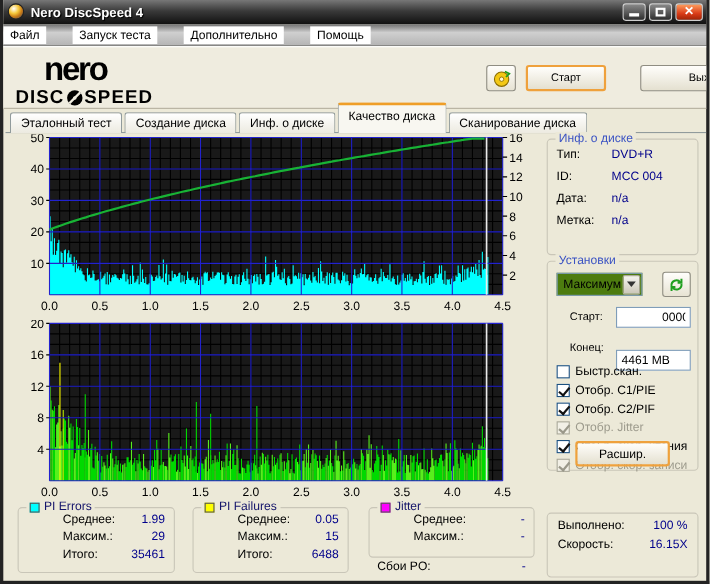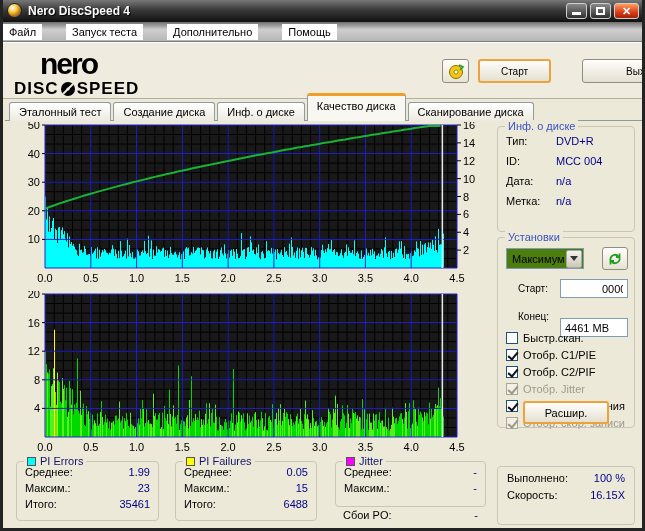--- a/index.html
+++ b/index.html
@@ -97,21 +97,21 @@
   
   .statbox{top:461px;height:60px;}
   .statbox.jit{height:46px;}
   #stat0{left:13px;width:143px;}
   #stat1{left:172px;width:142px;}
   #stat2{left:332px;width:151px;}
   .stitle{position:absolute;top:-7px;left:7px;background:#ece9d8;padding:0 3px;font-size:11px;color:#14146a;
           display:flex;align-items:center;}
   .legend-sq{width:9px;height:9px;border:1px solid #555;margin-right:4px;}
   .stat-row{display:flex;justify-content:space-between;padding:0 8px;font-size:11px;margin-top:4px;}
-  .stat-row .lab{color:#000;}
+  .stat-row .lab{color:#000;margin-left:32px;}
   .stat-row .val{color:#00008b;}
   .po-row{position:absolute;left:332px;top:509px;width:151px;display:flex;justify-content:space-between;
           padding:0 8px;font-size:11px;}
   .po-row .lab{color:#000;}
   .po-row .val{color:#00008b;}
 </style>
 </head>
 <body>
 
 <div class="window">
@@ -333,21 +333,21 @@
     <span class="stitle">
         <span class="legend-sq" style="background: rgb(0, 255, 255);"></span>
         <span>PI Errors</span>
       </span>
     <div class="stat-row">
         <span class="lab">Среднее:</span>
         <span class="val">1.99</span>
       </div>
     <div class="stat-row">
         <span class="lab">Максим.:</span>
-        <span class="val">23</span>
+        <span class="val">29</span>
       </div>
     <div class="stat-row">
         <span class="lab">Итого:</span>
         <span class="val">35461</span>
       </div>
   </div>
   <div class="gbox statbox" id="stat1">
     <span class="stitle">
         <span class="legend-sq" style="background: rgb(255, 255, 0);"></span>
         <span>PI Failures</span>

